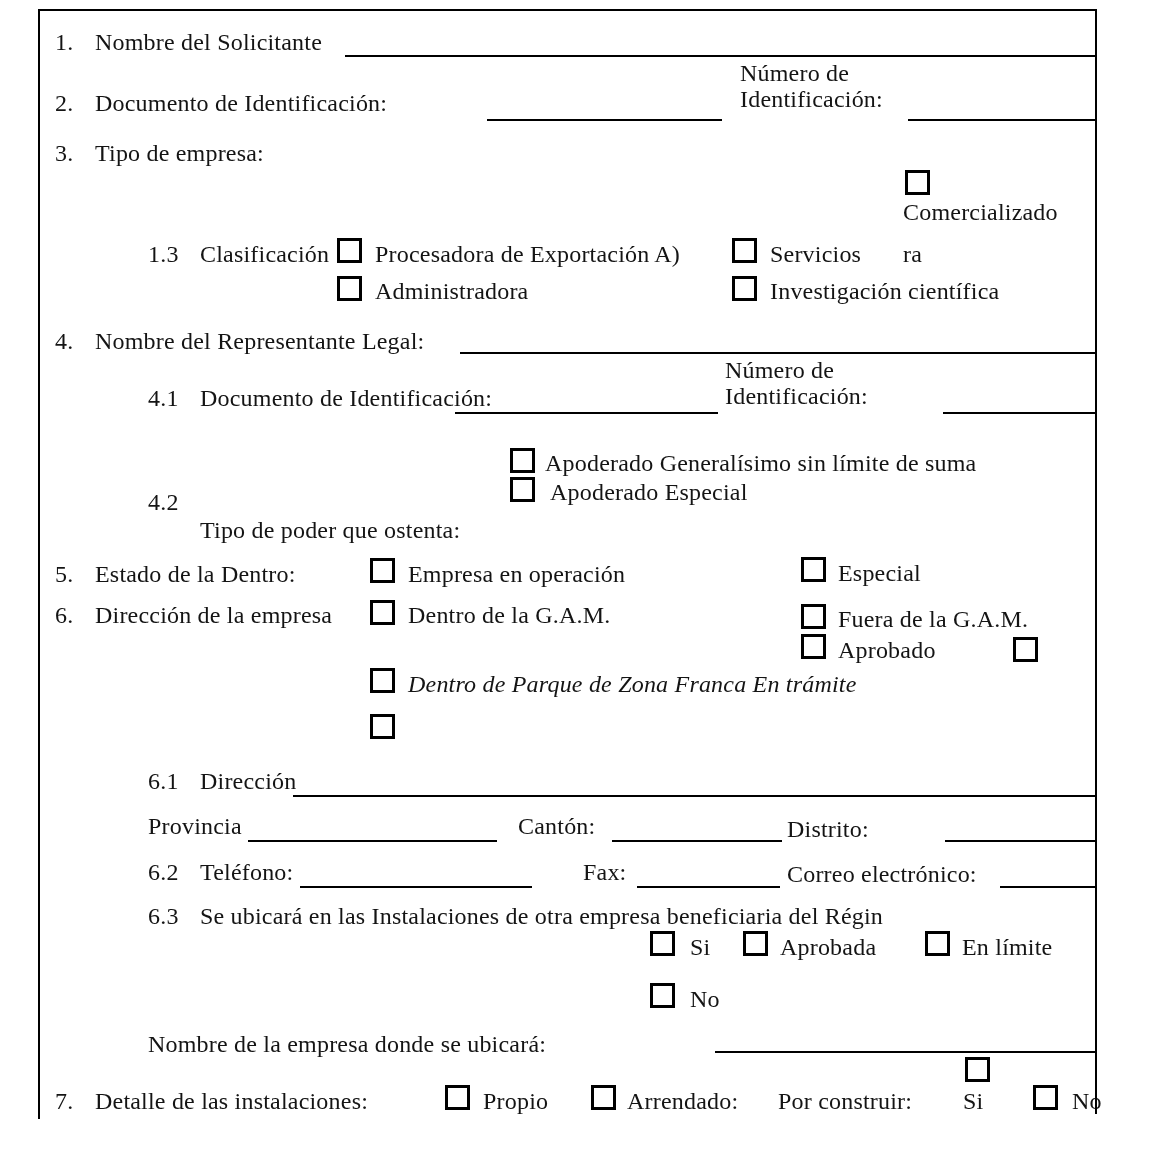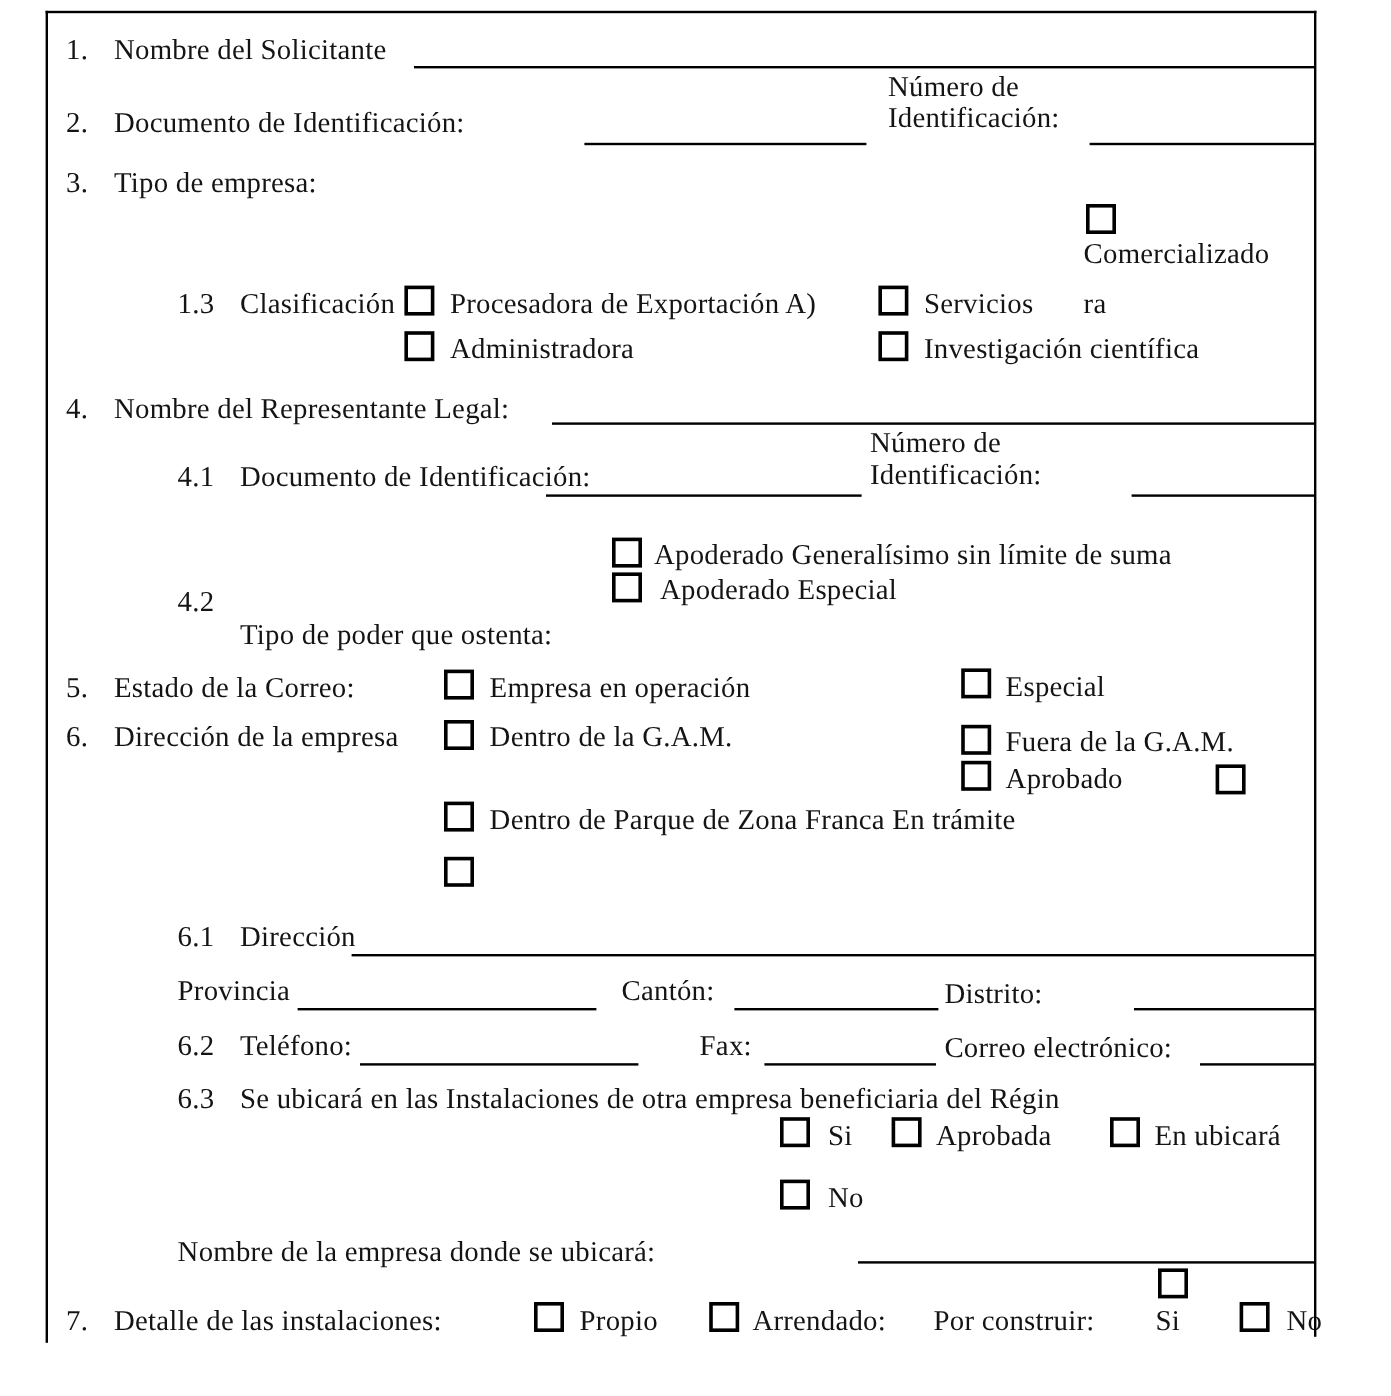--- a/index.html
+++ b/index.html
@@ -74,39 +74,39 @@
 
   <div class="cb" style="left:510px; top:448px;"></div>
   <div class="t" style="left:545px; top:449px;">Apoderado Generalísimo sin límite de suma</div>
   <div class="cb" style="left:510px; top:477px;"></div>
   <div class="t" style="left:550px; top:478px;">Apoderado Especial</div>
 
   <div class="t" style="left:148px; top:488px;">4.2</div>
   <div class="t" style="left:200px; top:516px;">Tipo de poder que ostenta:</div>
 
   <div class="t" style="left:55px; top:560px;">5.</div>
-  <div class="t" style="left:95px; top:560px;">Estado de la Correo:</div>
+  <div class="t" style="left:95px; top:560px;">Estado de la Dentro:</div>
   <div class="cb" style="left:370px; top:558px;"></div>
   <div class="t" style="left:408px; top:560px;">Empresa en operación</div>
   <div class="cb" style="left:801px; top:557px;"></div>
   <div class="t" style="left:838px; top:559px;">Especial</div>
 
   <div class="t" style="left:55px; top:601px;">6.</div>
   <div class="t" style="left:95px; top:601px;">Dirección de la empresa</div>
   <div class="cb" style="left:370px; top:600px;"></div>
   <div class="t" style="left:408px; top:601px;">Dentro de la G.A.M.</div>
   <div class="cb" style="left:801px; top:604px;"></div>
   <div class="t" style="left:838px; top:605px;">Fuera de la G.A.M.</div>
 
   <div class="cb" style="left:801px; top:634px;"></div>
   <div class="t" style="left:838px; top:636px;">Aprobado</div>
   <div class="cb" style="left:1013px; top:637px;"></div>
 
   <div class="cb" style="left:370px; top:668px;"></div>
-  <div class="t" style="left:408px; top:670px;">Dentro de Parque de Zona Franca En trámite</div>
+  <div class="t" style="left:408px; top:670px;font-style:italic;">Dentro de Parque de Zona Franca En trámite</div>
 
   <div class="cb" style="left:370px; top:714px;"></div>
 
   <div class="t" style="left:148px; top:767px;">6.1</div>
   <div class="t" style="left:200px; top:767px;">Dirección</div>
   <div class="ln" style="left:293px; top:795px; width:802px;"></div>
 
   <div class="t" style="left:148px; top:812px;">Provincia</div>
   <div class="ln" style="left:248px; top:840px; width:249px;"></div>
   <div class="t" style="left:518px; top:812px;">Cantón:</div>
@@ -123,21 +123,21 @@
   <div class="ln" style="left:1000px; top:886px; width:95px;"></div>
 
   <div class="t" style="left:148px; top:902px;">6.3</div>
   <div class="t" style="left:200px; top:902px;">Se ubicará en las Instalaciones de otra empresa beneficiaria del Régin</div>
 
   <div class="cb" style="left:650px; top:931px;"></div>
   <div class="t" style="left:690px; top:933px;">Si</div>
   <div class="cb" style="left:743px; top:931px;"></div>
   <div class="t" style="left:780px; top:933px;">Aprobada</div>
   <div class="cb" style="left:925px; top:931px;"></div>
-  <div class="t" style="left:962px; top:933px;">En ubicará</div>
+  <div class="t" style="left:962px; top:933px;">En límite</div>
 
   <div class="cb" style="left:650px; top:983px;"></div>
   <div class="t" style="left:690px; top:985px;">No</div>
 
   <div class="t" style="left:148px; top:1030px;">Nombre de la empresa donde se ubicará:</div>
   <div class="ln" style="left:715px; top:1051px; width:380px;"></div>
 
   <div class="cb" style="left:965px; top:1057px;"></div>
 
   <div class="t" style="left:55px; top:1087px;">7.</div>

